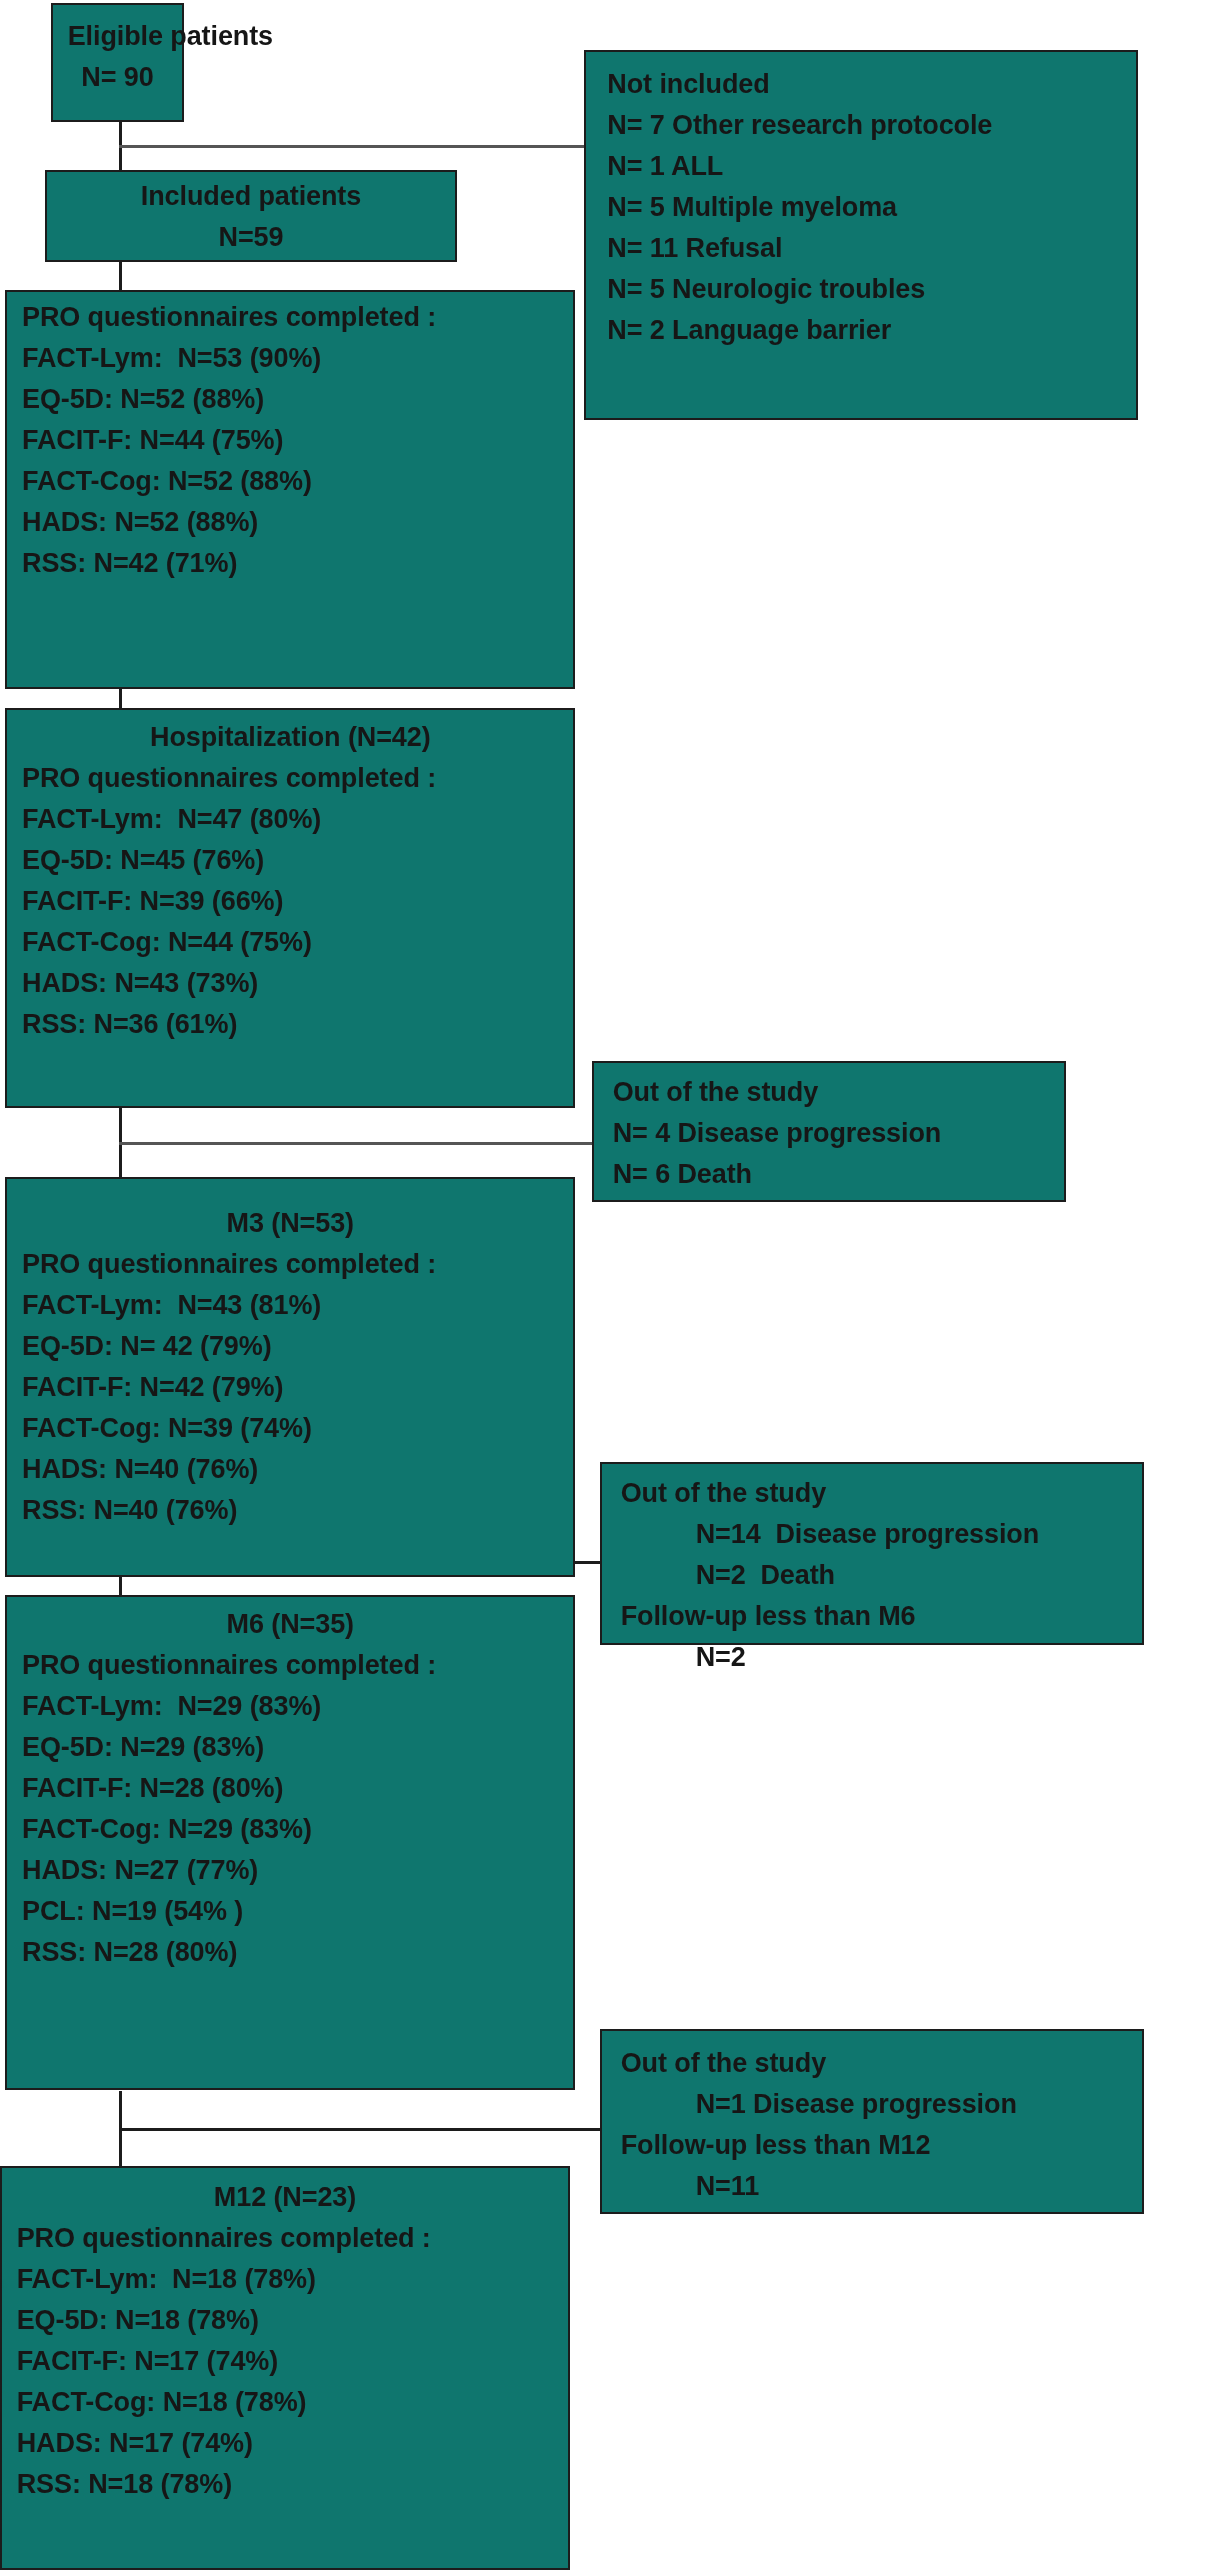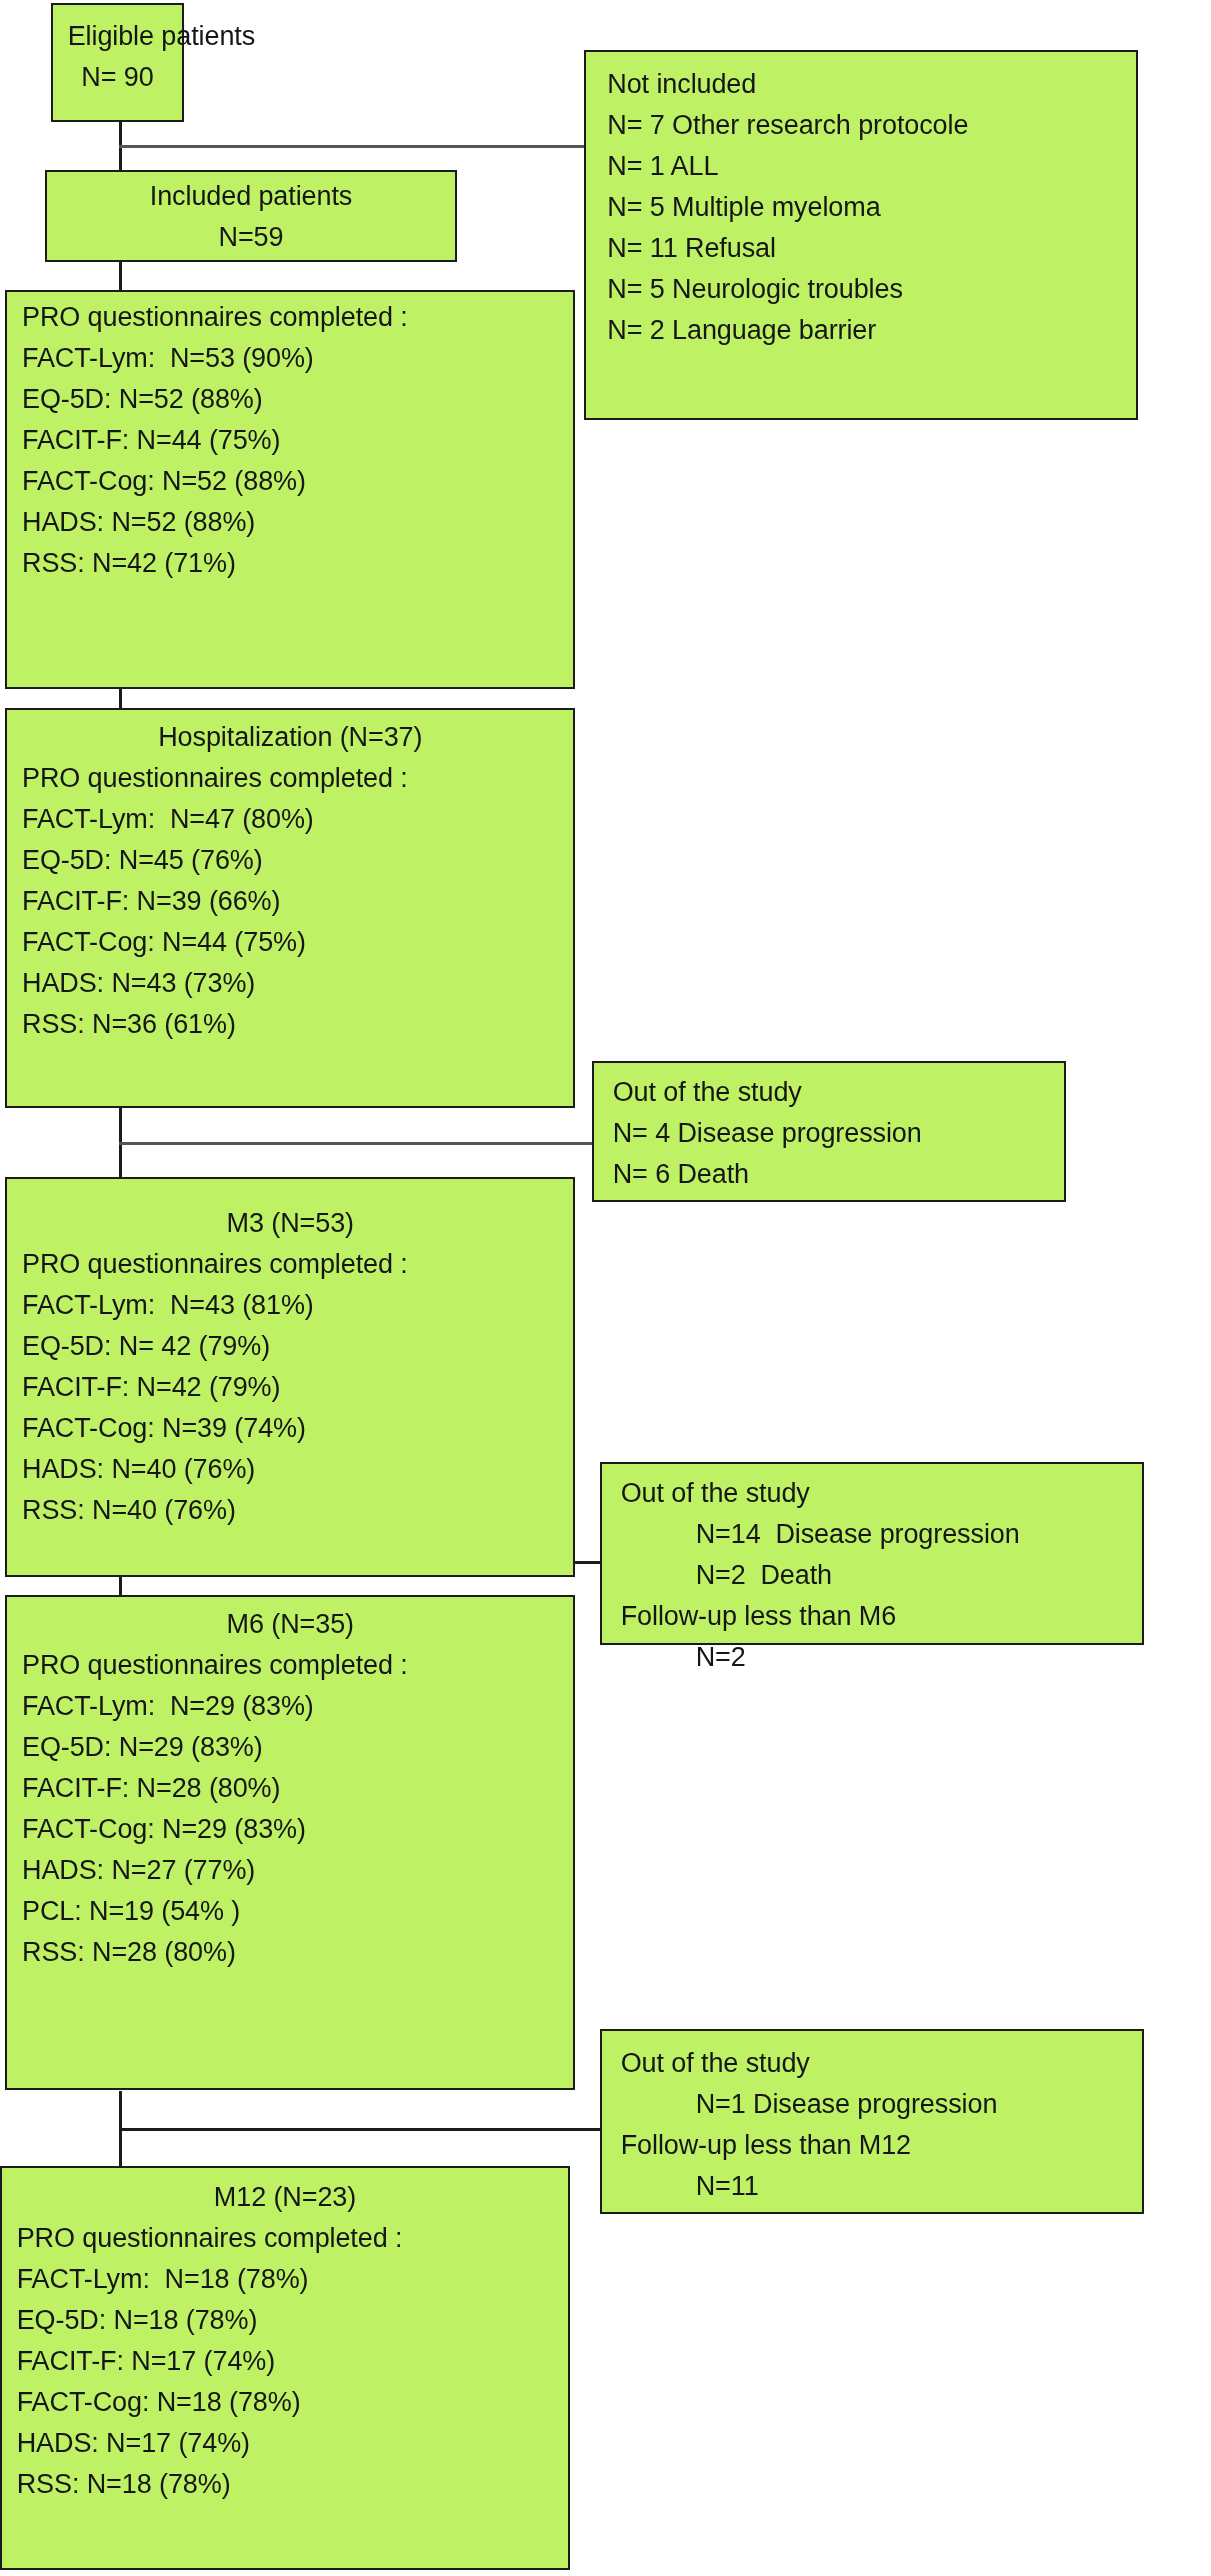--- a/index.html
+++ b/index.html
@@ -16,23 +16,24 @@
     position: relative;
     width: 1212px;
     height: 2576px;
     background: #ffffff;
     overflow: hidden;
   }
   
   .box {
     position: absolute;
     box-sizing: border-box;
-    background: #bef264;
+    background: #0f766e;
     border: 2.7px solid #1c1c1c;
     z-index: 5;
+    font-weight: bold;
   }
 
   .bx-inner {
     padding: 8px 14.7px 6.7px 14.7px;
   }
   .line {
     font-size: 27px;
     line-height: 41px;
     white-space: pre;
     color: #161616;
@@ -109,21 +110,21 @@
       <div class="line">EQ-5D: N=52 (88%)</div>
       <div class="line">FACIT-F: N=44 (75%)</div>
       <div class="line">FACT-Cog: N=52 (88%)</div>
       <div class="line">HADS: N=52 (88%)</div>
       <div class="line">RSS: N=42 (71%)</div>
     </div>
   </div>
 
   <div class="box" style="left:5.3px; top:708px; width:570px; height:400px;">
     <div class="bx-inner" style="padding-top:6.7px;">
-      <div class="line center">Hospitalization (N=37)</div>
+      <div class="line center">Hospitalization (N=42)</div>
       <div class="line">PRO questionnaires completed :</div>
       <div class="line">FACT-Lym:  N=47 (80%)</div>
       <div class="line">EQ-5D: N=45 (76%)</div>
       <div class="line">FACIT-F: N=39 (66%)</div>
       <div class="line">FACT-Cog: N=44 (75%)</div>
       <div class="line">HADS: N=43 (73%)</div>
       <div class="line">RSS: N=36 (61%)</div>
     </div>
   </div>
 

